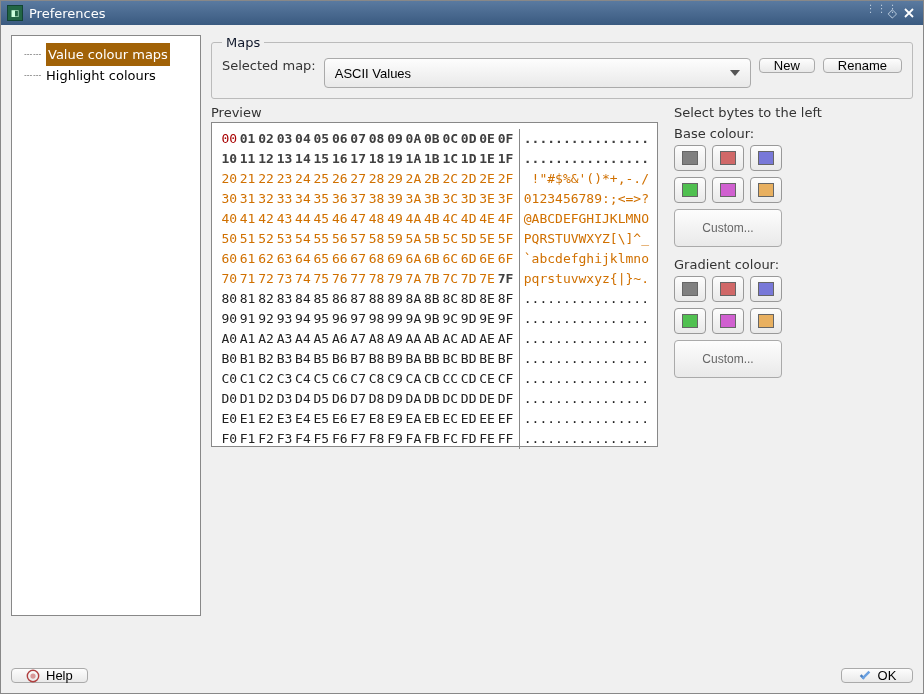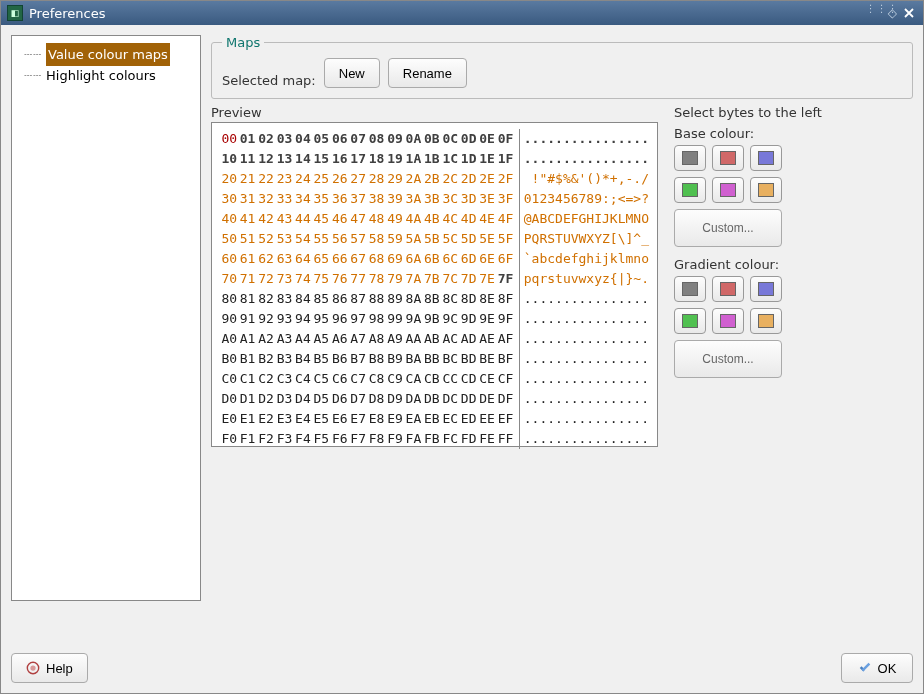--- a/index.html
+++ b/index.html
@@ -12,27 +12,27 @@
   .deco-dots { width: 18px; height: 14px; color: #bcd; font-size: 10px; line-height: 5px; letter-spacing: 1px; text-align: center; }
   .titlebar-close { width: 16px; height: 16px; color: #fff; cursor: pointer; display:flex;align-items:center;justify-content:center; }
   .titlebar-diamond { color: #bcd; font-size: 12px; }
   .content { display: flex; flex: 1; padding: 10px; gap: 10px; overflow: hidden; }
   .sidebar { width: 190px; border: 1px solid #888; background: #fff; padding: 6px 4px; }
   .tree-item { display:flex; align-items:center; gap:4px; padding:1px 2px; font-size:13px; }
   .tree-dash { color:#999; width: 24px; text-align:right; letter-spacing:1px; }
   .tree-item.selected span.lbl { background: #a16207; color: #fff; padding: 4px 2px; }
   .main { flex: 1; display: flex; flex-direction: column; gap: 6px; }
   fieldset.maps { border: 1px solid #bbb; border-radius: 3px; padding: 8px 10px 10px 10px; background: #f0f0f0; }
-  legend { font-size: 13px; color: #0f766e; padding: 0 4px; }
-  .maps-row { display: flex; align-items: flex-end; gap: 8px; }
+  legend { font-size: 13px; color: #0f172a; padding: 0 4px; }
+  .maps-row { display: flex; align-items: flex-start; gap: 8px; }
   .label { color: #333; }
   .select-wrap { flex: 1; position: relative; }
   .select-wrap .select-btn { width: 100%; height: 30px; background: linear-gradient(#fdfdfd,#e9e9e9); border: 1px solid #aaa; border-radius: 4px; padding: 4px 28px 4px 10px; text-align: left; font-size: 13px; position: relative; cursor: pointer; }
   .select-btn .caret { position: absolute; right: 10px; top: 50%; transform: translateY(-50%); }
-  .btn { height: 30px; background: linear-gradient(#fdfdfd,#e9e9e9); border: 1px solid #aaa; border-radius: 4px; padding: 4px 14px; font-size: 13px; cursor: pointer; display: inline-flex; align-items: center; gap: 6px; }
+  .btn { height: 15px; background: linear-gradient(#fdfdfd,#e9e9e9); border: 1px solid #aaa; border-radius: 4px; padding: 4px 14px; font-size: 13px; cursor: pointer; display: inline-flex; align-items: center; gap: 6px; }
   .delete-icon { width: 14px; height: 14px; }
   .preview-area { display: flex; gap: 16px; align-items: flex-start; }
   .preview-wrap { flex: 0 0 auto; }
   .preview-label { font-size: 13px; color: #333; margin-bottom: 2px; }
   .preview-box { border: 1px solid #888; background: #fff; padding: 6px 8px; font-family: "DejaVu Sans Mono","Courier New",monospace; font-size: 13px; line-height: 20px; width: 447px; height: 325px; white-space: pre; }
   .hex-row { display: flex; }
   .hex-cell { width: 24px; text-align: center; }
   .hex-cell:not(.first) { margin-left: 0px; }
   .ascii-col { border-left: 1px solid #888; padding-left: 4px; margin-left: 4px; }
   .c-dkred { color: #a80000; }
@@ -81,20 +81,30 @@
         <span class="tree-dash">┄┄</span>
         <span class="lbl">Highlight colours</span>
       </div>
     </div>
 
     <div class="main">
       <fieldset class="maps">
         <legend>Maps</legend>
         <div class="maps-row">
           <span class="label">Selected map:</span>
+          <div class="select-wrap">
+            <button class="select-btn">
+              <span>ASCII Values</span>
+              <span class="caret">
+                <svg width="10" height="6" viewBox="0 0 10 6">
+                    <path d="M0 0 L5 6 L10 0 Z" fill="#555"></path>
+                  </svg>
+              </span>
+            </button>
+          </div>
           <button class="btn">
             <span>New</span>
           </button>
           <button class="btn">
             <span>Rename</span>
           </button>
         </div>
       </fieldset>
 
       <div class="preview-area">

